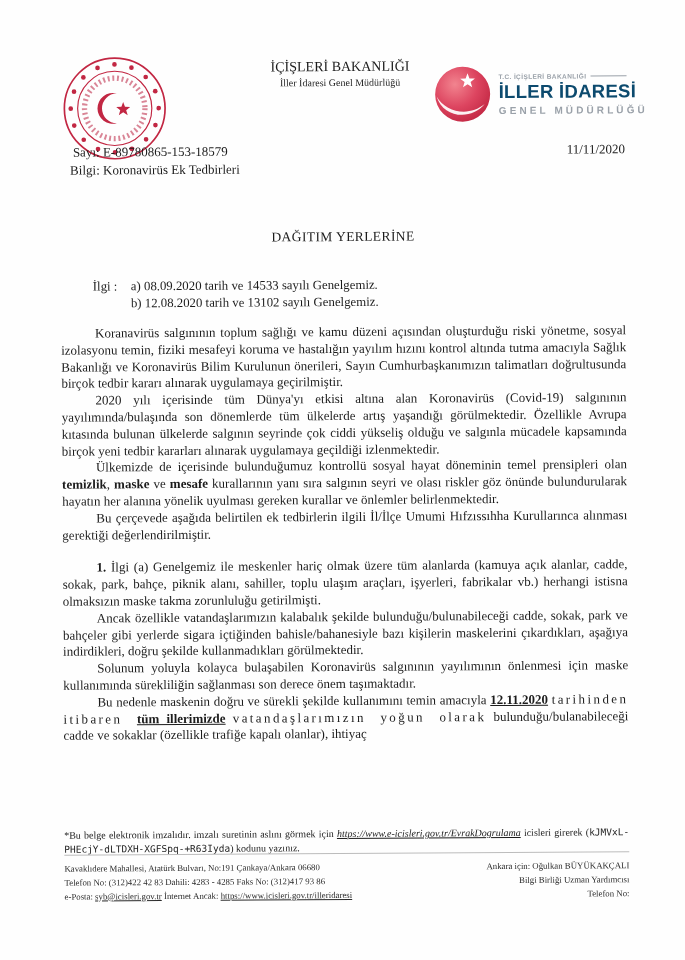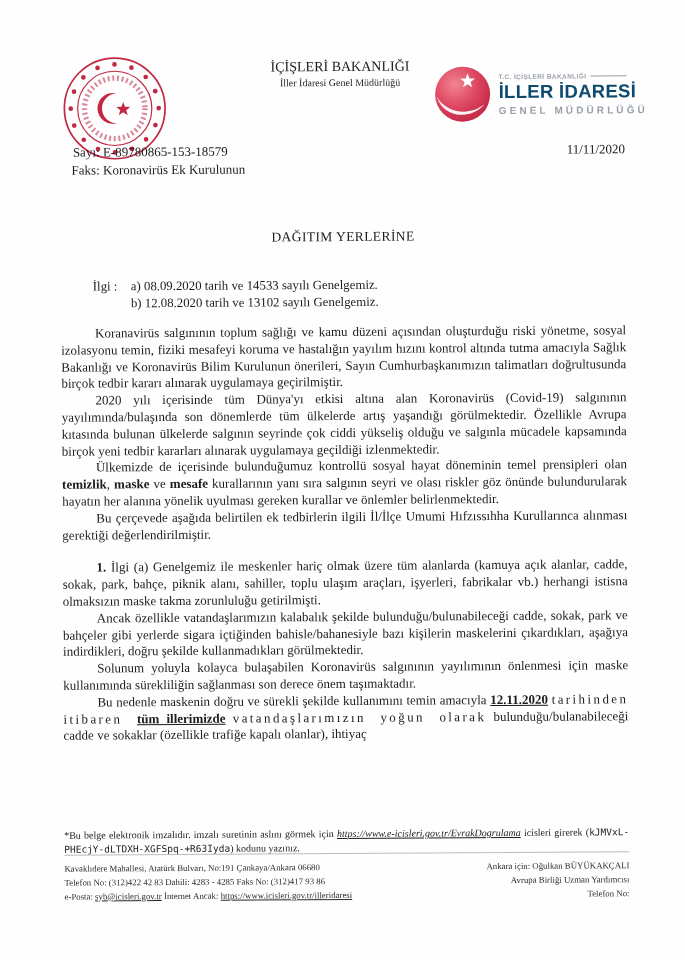--- a/index.html
+++ b/index.html
@@ -110,21 +110,21 @@
         <div class="lt3">GENEL MÜDÜRLÜĞÜ</div>
       </div>
     </div>
 
     <div class="abs meta">
       <div class="meta-left">
         <div>
           <span class="lbl">Sayı</span><span>: E-89780865-153-18579</span>
         </div>
         <div>
-          <span class="lbl">Faks</span><span>: Koronavirüs Ek Kurulunun</span>
+          <span class="lbl">Bilgi</span><span>: Koronavirüs Ek Tedbirleri</span>
         </div>
       </div>
       <div class="meta-date">11/11/2020</div>
     </div>
 
     <div class="abs recipient">DAĞITIM YERLERİNE</div>
 
     <div class="abs ilgi">
       <span class="ilgi-label">İlgi :</span>
       <div class="ilgi-items">
@@ -148,19 +148,19 @@
 
     <div class="abs divider"></div>
     <div class="abs footer">
       <div class="footer-left fl">
           <div><span class="seg">Kavaklıdere Mahallesi, Atatürk Bulvarı, No:191 Çankaya/Ankara 06680</span></div>
           <div><span class="seg">Telefon No: (312)422 42 83 Dahili: 4283 - 4285 Faks No: (312)417 93 86</span></div>
           <div><span class="seg">e-Posta: </span><span class="seg u">syb@icisleri.gov.tr</span><span class="seg"> İnternet Ancak: </span><span class="seg u">https://www.icisleri.gov.tr/illeridaresi</span></div>
         </div>
       <div class="footer-right">
         <div>Ankara için: Oğulkan BÜYÜKAKÇALI</div>
-        <div>Avrupa Birliği Uzman Yardımcısı</div>
+        <div>Bilgi Birliği Uzman Yardımcısı</div>
         <div>Telefon No:</div>
       </div>
     </div>
 
   </div>
 </div>
 
 </body></html>

